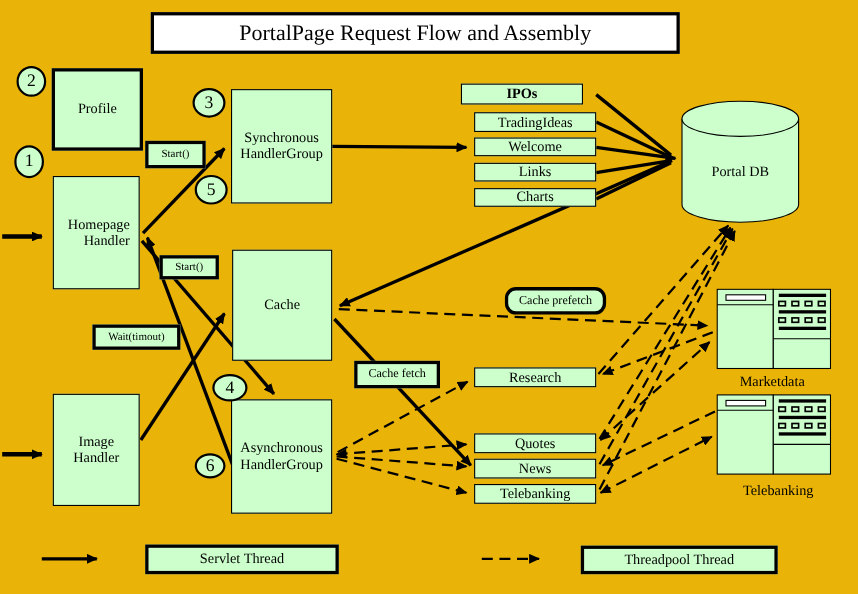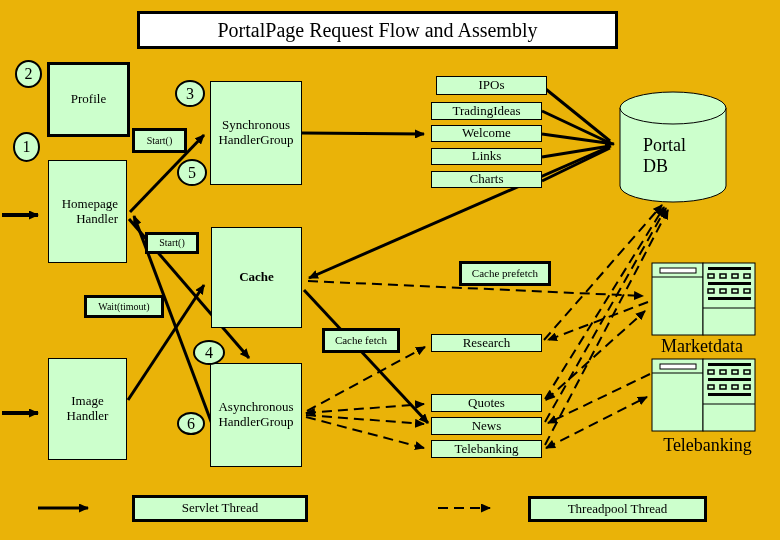--- a/index.html
+++ b/index.html
@@ -20,21 +20,21 @@
   }
   .small{font-size:10px;z-index:3;}
   .mid{font-size:11px;z-index:3;}
   .circle{
     position:absolute;box-sizing:border-box;background:#ccffcc;border:2px solid #000;
     border-radius:50%;display:flex;align-items:center;justify-content:center;
     font-size:16px;z-index:3;
   }
   .plainlabel{
     position:absolute;box-sizing:border-box;display:flex;align-items:center;justify-content:center;
-    font-size:18px;z-index:2;background:transparent;border:none;
+    font-size:13px;z-index:2;background:transparent;border:none;
   }
   .servericon{position:absolute;z-index:2;}
 </style>
 </head>
 <body>
 
 <div id="stage">
 
   <svg id="connectors" width="780" height="540" viewBox="0 0 780 540">
     <defs>
@@ -92,31 +92,31 @@
   <div class="circle" style="left:175px;top:80px;width:30px;height:27px;">3</div>
   <div class="circle" style="left:177px;top:159px;width:30px;height:27px;">5</div>
   <div class="circle" style="left:193px;top:340px;width:32px;height:25px;">4</div>
   <div class="circle" style="left:177px;top:412px;width:28px;height:23px;">6</div>
 
   <div class="box thick" style="left:47px;top:62px;width:83px;height:75px;">Profile</div>
   <div class="box" style="left:48px;top:160px;width:79px;height:103px;padding:0 8px;text-align:right;">Homepage Handler</div>
   <div class="box" style="left:48px;top:358px;width:79px;height:102px;padding:0 14px;">Image Handler</div>
   <div class="box" style="left:210px;top:81px;width:92px;height:104px;padding:0 18px;">Synchronous HandlerGroup</div>
   <div class="box" style="left:210px;top:363px;width:92px;height:104px;padding:0 15px;">Asynchronous HandlerGroup</div>
-  <div class="box" style="left:211px;top:227px;width:91px;height:101px;font-weight:bold;">Cache</div>
+  <div class="box" style="left:211px;top:227px;width:91px;height:101px;">Cache</div>
 
   <div class="plainlabel" style="left:643px;top:138px;width:60px;height:36px;">Portal DB</div>
 
   <div class="box thick small" style="left:132px;top:128px;width:55px;height:25px;">Start()</div>
   <div class="box thick small" style="left:145px;top:232px;width:54px;height:22px;">Start()</div>
   <div class="box thick small" style="left:84px;top:295px;width:80px;height:23px;">Wait(timout)</div>
   <div class="box thick mid" style="left:322px;top:328px;width:78px;height:25px;">Cache fetch</div>
-  <div class="box thick mid" style="left:459px;top:261px;width:92px;height:25px;">Cache prefetch</div>
+  <div class="box thick mid" style="left:459px;top:261px;width:92px;height:25px;border-radius:10px;">Cache prefetch</div>
 
-  <div class="box" style="left:436px;top:76px;width:111px;height:19px;">IPOs</div>
+  <div class="box" style="left:419px;top:76px;width:111px;height:19px;font-weight:bold;">IPOs</div>
   <div class="box" style="left:431px;top:102px;width:111px;height:18px;">TradingIdeas</div>
   <div class="box" style="left:431px;top:125px;width:111px;height:17px;">Welcome</div>
   <div class="box" style="left:431px;top:148px;width:111px;height:17px;">Links</div>
   <div class="box" style="left:431px;top:334px;width:111px;height:18px;">Research</div>
 
   <div class="box" style="left:431px;top:171px;width:111px;height:17px;">Charts</div>
   <div class="box" style="left:431px;top:394px;width:111px;height:18px;">Quotes</div>
   <div class="box" style="left:431px;top:417px;width:111px;height:18px;">News</div>
   <div class="box" style="left:431px;top:440px;width:111px;height:18px;">Telebanking</div>
 

